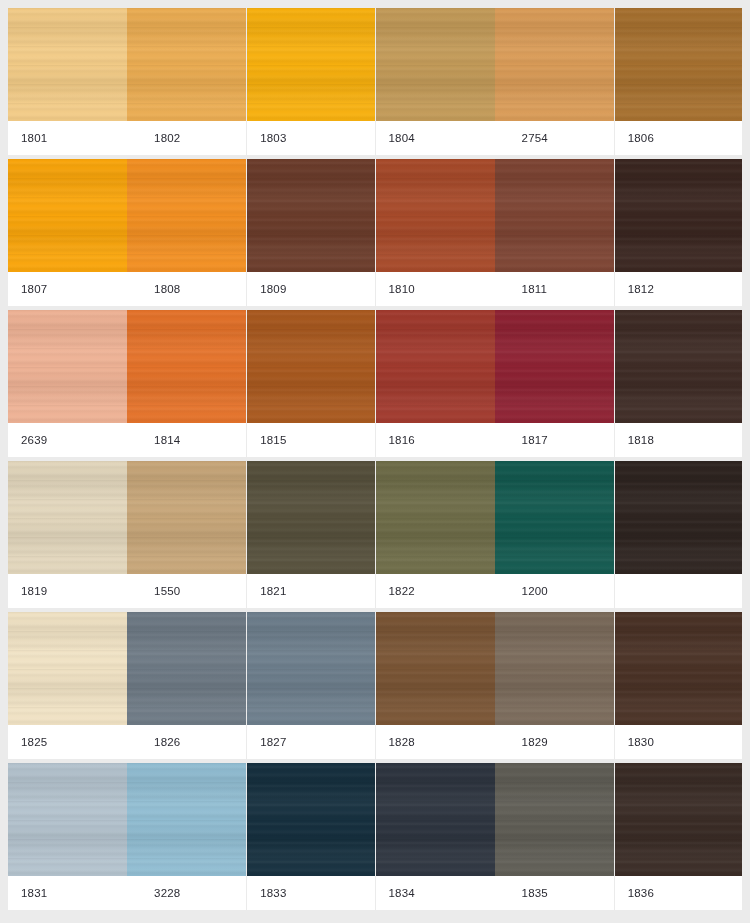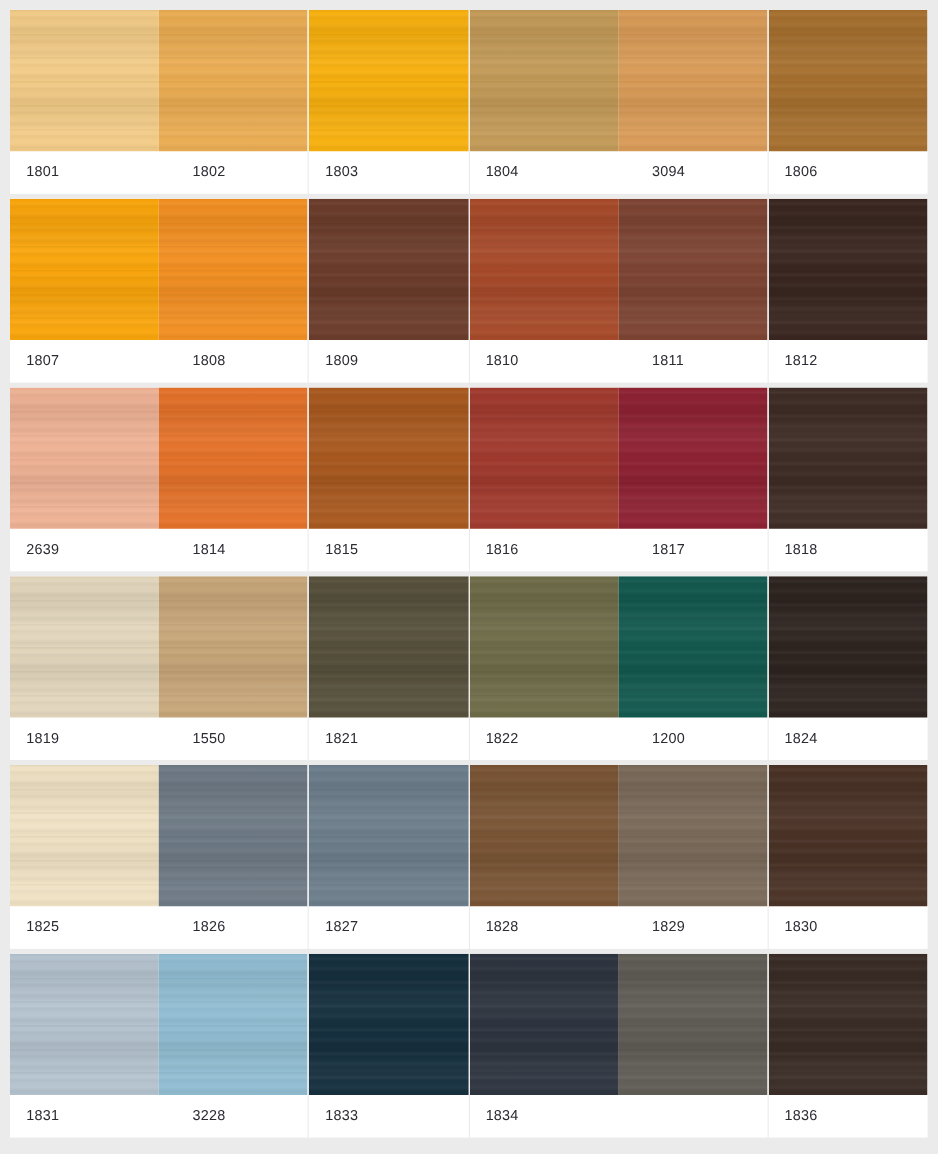--- a/index.html
+++ b/index.html
@@ -130,21 +130,21 @@
           <div class="swatch-label">1803</div>
         </div>
       </div>
       <div class="swatch-card wide">
         <div class="card-swatches">
           <div class="swatch" style="background-color: rgb(194, 154, 88);"></div>
           <div class="swatch" style="background-color: rgb(217, 155, 87);"></div>
         </div>
         <div class="card-labels">
           <div class="swatch-label">1804</div>
-          <div class="swatch-label">3094</div>
+          <div class="swatch-label">2754</div>
         </div>
       </div>
       <div class="swatch-card narrow">
         <div class="card-swatches">
           <div class="swatch" style="background-color: rgb(166, 112, 47);"></div>
         </div>
         <div class="card-labels">
           <div class="swatch-label">1806</div>
         </div>
       </div>
@@ -251,23 +251,20 @@
         </div>
         <div class="card-labels">
           <div class="swatch-label">1822</div>
           <div class="swatch-label">1200</div>
         </div>
       </div>
       <div class="swatch-card narrow">
         <div class="card-swatches">
           <div class="swatch" style="background-color: rgb(46, 36, 32);"></div>
         </div>
-        <div class="card-labels">
-          <div class="swatch-label">1824</div>
-        </div>
       </div>
     </div>
     <div class="swatch-row">
       <div class="swatch-card wide">
         <div class="card-swatches">
           <div class="swatch" style="background-color: rgb(240, 226, 196);"></div>
           <div class="swatch" style="background-color: rgb(110, 122, 133);"></div>
         </div>
         <div class="card-labels">
           <div class="swatch-label">1825</div>
@@ -320,20 +317,21 @@
           <div class="swatch-label">1833</div>
         </div>
       </div>
       <div class="swatch-card wide">
         <div class="card-swatches">
           <div class="swatch" style="background-color: rgb(46, 53, 64);"></div>
           <div class="swatch" style="background-color: rgb(95, 93, 85);"></div>
         </div>
         <div class="card-labels">
           <div class="swatch-label">1834</div>
+          <div class="swatch-label">1835</div>
         </div>
       </div>
       <div class="swatch-card narrow">
         <div class="card-swatches">
           <div class="swatch" style="background-color: rgb(58, 44, 38);"></div>
         </div>
         <div class="card-labels">
           <div class="swatch-label">1836</div>
         </div>
       </div>

